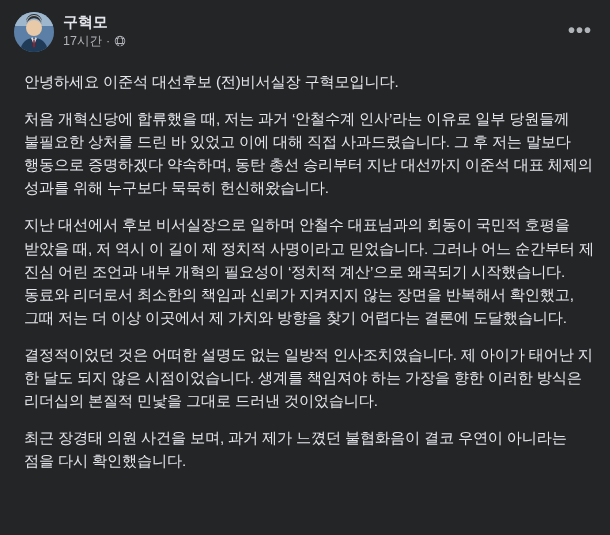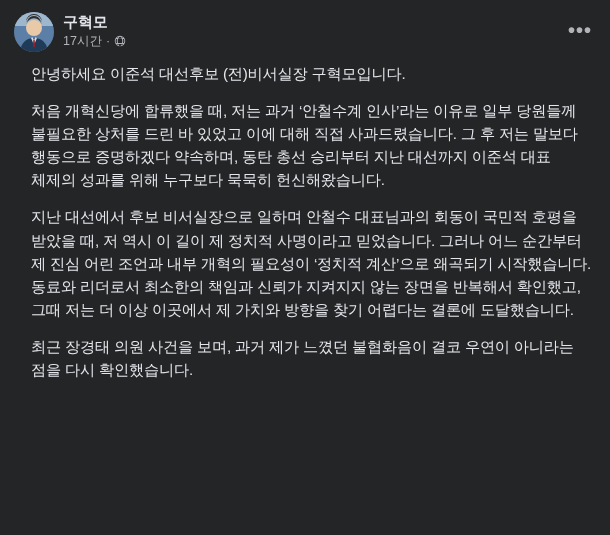--- a/index.html
+++ b/index.html
@@ -19,21 +19,21 @@
     height: 535px;
     box-sizing: border-box;
     padding: 12px 14px 0 14px;
     background: #242526;
     position: relative;
   }
   .post-header {
     display: flex;
     align-items: flex-start;
     height: 44px;
-    margin-bottom: 6px;
+    margin-bottom: 14px;
   }
   .avatar {
     width: 40px;
     height: 40px;
     border-radius: 50%;
     overflow: hidden;
     flex: 0 0 40px;
     margin-right: 9px;
     background: #3a3b3c;
     position: relative;
@@ -89,21 +89,21 @@
     font-weight: bold;
   }
   .post-body {
     font-size: 15.2px;
     line-height: 1.52;
     color: #e4e6eb;
     letter-spacing: -0.2px;
     word-break: keep-all;
   }
   .para {
-    margin: 0 0 14px 17px;
+    margin: 0 0 14px 10px;
     white-space: normal;
   }
   .para:last-child {
     margin-bottom: 0;
   }
 </style>
 </head>
 <body>
 
 <div class="post">
@@ -135,16 +135,17 @@
     </div>
     <div class="menu-button">
       <span class="menu-dots">•••</span>
     </div>
   </div>
 
   <div class="post-body">
     <p class="para">안녕하세요 이준석 대선후보 (전)비서실장 구혁모입니다.</p>
     <p class="para">처음 개혁신당에 합류했을 때, 저는 과거 ‘안철수계 인사’라는 이유로 일부 당원들께 불필요한 상처를 드린 바 있었고 이에 대해 직접 사과드렸습니다. 그 후 저는 말보다 행동으로 증명하겠다 약속하며, 동탄 총선 승리부터 지난 대선까지 이준석 대표 체제의 성과를 위해 누구보다 묵묵히 헌신해왔습니다.</p>
     <p class="para">지난 대선에서 후보 비서실장으로 일하며 안철수 대표님과의 회동이 국민적 호평을 받았을 때, 저 역시 이 길이 제 정치적 사명이라고 믿었습니다. 그러나 어느 순간부터 제 진심 어린 조언과 내부 개혁의 필요성이 ‘정치적 계산’으로 왜곡되기 시작했습니다. 동료와 리더로서 최소한의 책임과 신뢰가 지켜지지 않는 장면을 반복해서 확인했고, 그때 저는 더 이상 이곳에서 제 가치와 방향을 찾기 어렵다는 결론에 도달했습니다.</p>
+    <p class="para">결정적이었던 것은 어떠한 설명도 없는 일방적 인사조치였습니다. 제 아이가 태어난 지 한 달도 되지 않은 시점이었습니다. 생계를 책임져야 하는 가장을 향한 이러한 방식은 리더십의 본질적 민낯을 그대로 드러낸 것이었습니다.</p>
     <p class="para">최근 장경태 의원 사건을 보며, 과거 제가 느꼈던 불협화음이 결코 우연이 아니라는 점을 다시 확인했습니다.</p>
   </div>
 
 </div>
 
 </body></html>

